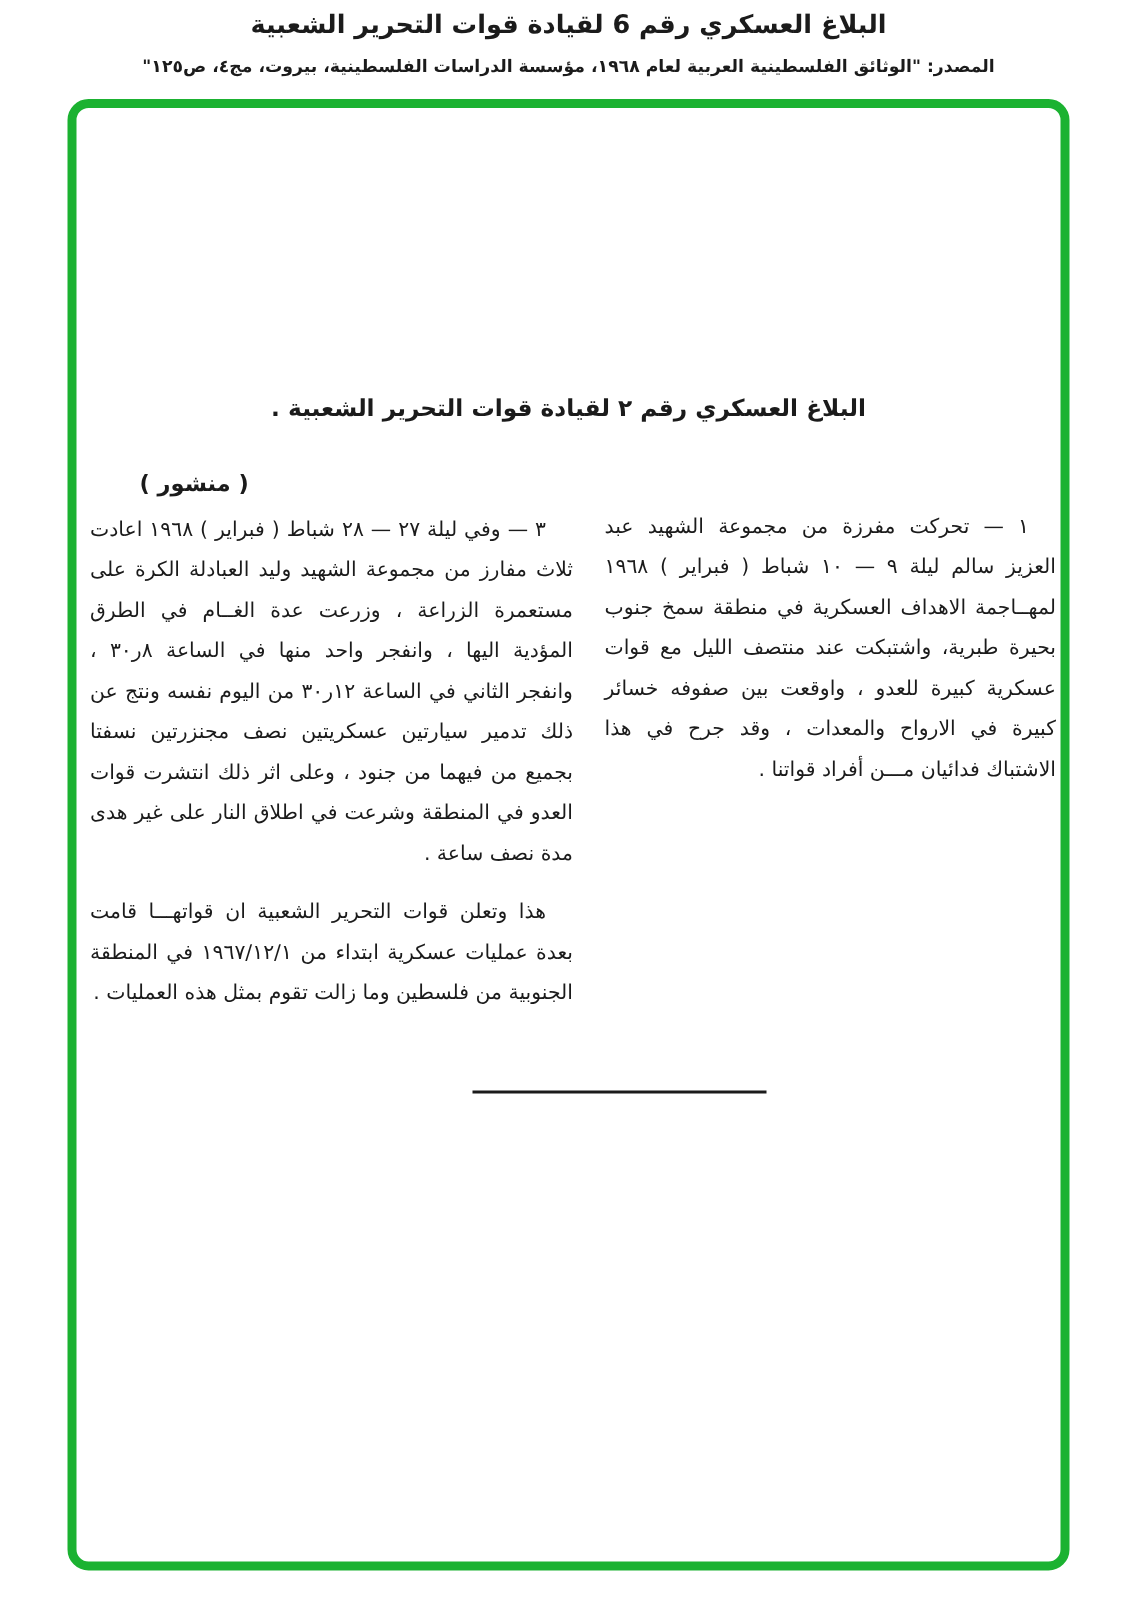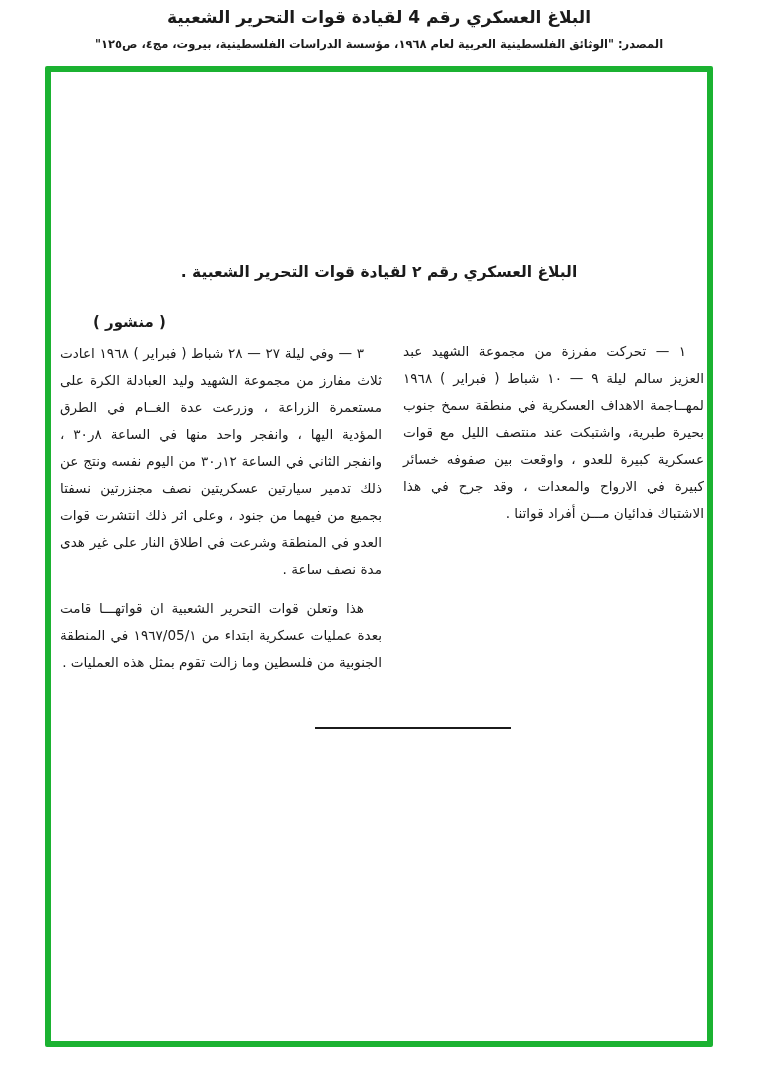--- a/index.html
+++ b/index.html
@@ -18,21 +18,21 @@
   }
   .hdr-source {
     position: absolute; top: 37px; left: 0; width: 758px;
     text-align: center; direction: rtl;
     font-size: 11.5px; font-weight: bold;
   }
   .frame {
     position: absolute; left: 45px; top: 66px;
     width: 656px; height: 969px;
     border: 6px solid #1bb231;
-    border-radius: 2px;
+    border-radius: 14px;
     background: #ffffff;
   }
   .doc-title {
     position: absolute; top: 191px; left: 0; width: 100%;
     text-align: center; direction: rtl;
     font-size: 15.5px; font-weight: bold;
     letter-spacing: 0.2px;
   }
   .pub-note {
     position: absolute; top: 241px; left: 9px;
@@ -52,34 +52,34 @@
   .col p.indent { text-indent: 18px; }
   .end-rule {
     position: absolute; left: 264px; top: 655px;
     width: 196px; height: 2px;
     background: #1b1b1b;
   }
 </style>
 </head>
 <body>
 
-<div class="hdr-title">البلاغ العسكري رقم 4 لقيادة قوات التحرير الشعبية</div>
+<div class="hdr-title">البلاغ العسكري رقم 6 لقيادة قوات التحرير الشعبية</div>
 
 <div class="hdr-source">المصدر: "الوثائق الفلسطينية العربية لعام ١٩٦٨، مؤسسة الدراسات الفلسطينية، بيروت، مج٤، ص١٢٥"</div>
 
 <div class="frame">
 
   <div class="doc-title">البلاغ العسكري رقم ٢ لقيادة قوات التحرير الشعبية .</div>
 
   <div class="pub-note">( منشور )</div>
 
   <div class="col col-right">
     <p class="indent">١ — تحركت مفرزة من مجموعة الشهيد عبد العزيز سالم ليلة ٩ — ١٠ شباط ( فبراير ) ١٩٦٨ لمهــاجمة الاهداف العسكرية في منطقة سمخ جنوب بحيرة طبرية، واشتبكت عند منتصف الليل مع قوات عسكرية كبيرة للعدو ، واوقعت بين صفوفه خسائر كبيرة في الارواح والمعدات ، وقد جرح في هذا الاشتباك فدائيان مـــن أفراد قواتنا .</p>
   </div>
 
   <div class="col col-left">
     <p class="indent">٣ — وفي ليلة ٢٧ — ٢٨ شباط ( فبراير ) ١٩٦٨ اعادت ثلاث مفارز من مجموعة الشهيد وليد العبادلة الكرة على مستعمرة الزراعة ، وزرعت عدة الغــام في الطرق المؤدية اليها ، وانفجر واحد منها في الساعة ٨ر٣٠ ، وانفجر الثاني في الساعة ١٢ر٣٠ من اليوم نفسه ونتج عن ذلك تدمير سيارتين عسكريتين نصف مجنزرتين نسفتا بجميع من فيهما من جنود ، وعلى اثر ذلك انتشرت قوات العدو في المنطقة وشرعت في اطلاق النار على غير هدى مدة نصف ساعة .</p>
-    <p class="indent">هذا وتعلن قوات التحرير الشعبية ان قواتهـــا قامت بعدة عمليات عسكرية ابتداء من ١٩٦٧/05/١ في المنطقة الجنوبية من فلسطين وما زالت تقوم بمثل هذه العمليات .</p>
+    <p class="indent">هذا وتعلن قوات التحرير الشعبية ان قواتهـــا قامت بعدة عمليات عسكرية ابتداء من ١٩٦٧/١٢/١ في المنطقة الجنوبية من فلسطين وما زالت تقوم بمثل هذه العمليات .</p>
   </div>
 
   <div class="end-rule"></div>
 
 </div>
 
 </body></html>

